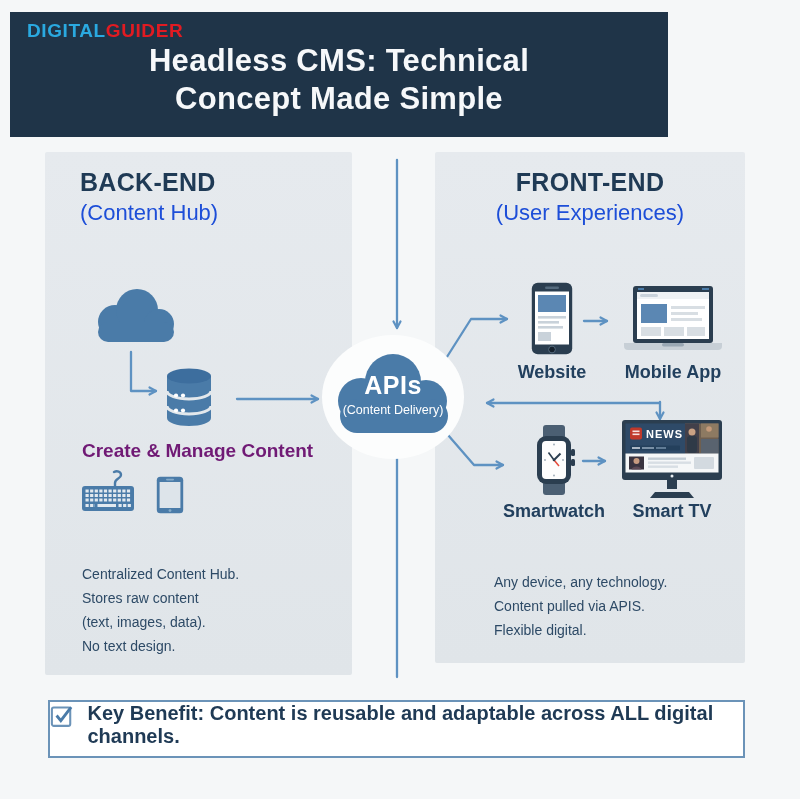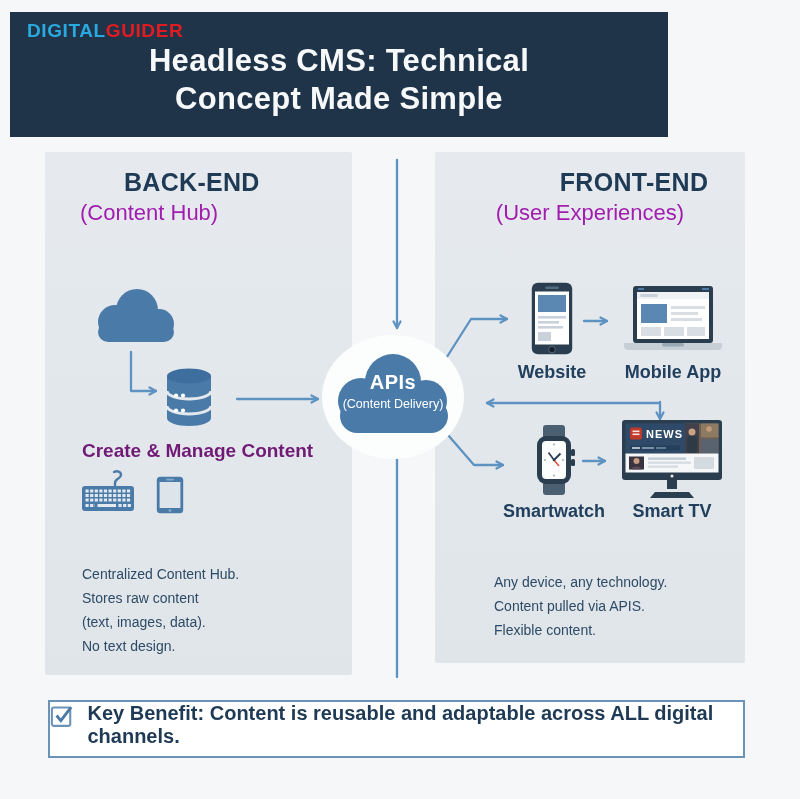--- a/index.html
+++ b/index.html
@@ -26,22 +26,22 @@
     font-size:31px; font-weight:800; line-height:38px; letter-spacing:.3px;
   }
   
   .panel {
     position:absolute; background:linear-gradient(180deg,#e6eaee 0%,#e0e5e9 100%);
     border-radius:2px;
   }
   .panel-left  { left:45px;  top:152px; width:307px; height:523px; }
   .panel-right { left:435px; top:152px; width:310px; height:511px; }
 
-  .sec-title { position:absolute; font-size:25px; font-weight:800; color:#1f3a55; letter-spacing:.3px;margin-left:44px; }
-  .sec-sub   { position:absolute; font-size:22px; font-weight:400; color:#a21caf; }
+  .sec-title { position:absolute; font-size:25px; font-weight:800; color:#1f3a55; letter-spacing:.3px; }
+  .sec-sub   { position:absolute; font-size:22px; font-weight:400; color:#1d4ed8; }
   .be-title  { left:80px; top:168px; }
   .be-sub    { left:80px; top:200px; }
   .fe-title  { left:435px; top:168px; width:310px; text-align:center; }
   .fe-sub    { left:435px; top:200px; width:310px; text-align:center; }
 
   .workflow-label { position:absolute; left:82px; top:440px; font-size:19px; font-weight:800; color:#701a75;text-align:center; }
 
   .desc { position:absolute; font-size:14px; line-height:24px; color:#2d4a66; }
   .be-desc { left:82px;  top:562px; }
   .fe-desc { left:494px; top:570px; }
@@ -51,21 +51,21 @@
   
   .abs { position:absolute; }
 
   
   .api-halo {
     position:absolute; left:322px; top:335px; width:142px; height:124px;
     background:#fcfdfd; border-radius:50%;
   }
   .api-cloud { position:absolute; left:331px; top:349px; }
   .api-text  { position:absolute; left:323px; top:371px; width:140px; text-align:center; color:#fff; }
-  .api-text .api-title { font-size:20px; font-weight:800; letter-spacing:.5px; }
+  .api-text .api-title { font-size:25px; font-weight:800; letter-spacing:.5px; }
   .api-text .api-sub   { font-size:12.5px; margin-top:3px; }
 
   
   .footer {
     position:absolute; left:48px; top:700px; width:697px; height:58px;
     background:#ffffff; border:2px solid #6b93b8;
     display:flex; justify-content:center; gap:13px;
   }
   .footer-text { font-size:20px; color:#1f3a55; font-weight:600; }
   .footer-text b { font-weight:800; }
@@ -260,21 +260,21 @@
     <rect x="72" y="37" width="20" height="12" rx="1" fill="#d3dae0"></rect>
     <circle cx="50" cy="56" r="1.5" fill="#e8edf1"></circle>
     <rect x="45" y="60" width="10" height="9" fill="#2b3e50"></rect>
     <path d="M33,72 h34 l5,6 h-44 z" fill="#2b3e50"></path>
   </svg>
   <div class="dev-label" style="left:672px; top:501px;">Smart TV</div>
 
   <div class="desc fe-desc">
     <div>Any device, any technology.</div>
     <div>Content pulled via APIS.</div>
-    <div>Flexible content.</div>
+    <div>Flexible digital.</div>
   </div>
 
   <div class="footer">
     <svg width="27" height="27" viewBox="0 0 26 26">
       <rect x="2" y="4.5" width="19.5" height="19.5" rx="2" fill="#ffffff" stroke="#6b93b8" stroke-width="2.2"></rect>
       <path d="M7,13 L11.5,18.5 L22.5,4" stroke="#4a7ba8" stroke-width="3" fill="none"></path>
     </svg>
     <div class="footer-text">
       <b>Key Benefit:</b>
       <span>Content is reusable and adaptable across ALL digital channels.</span>

